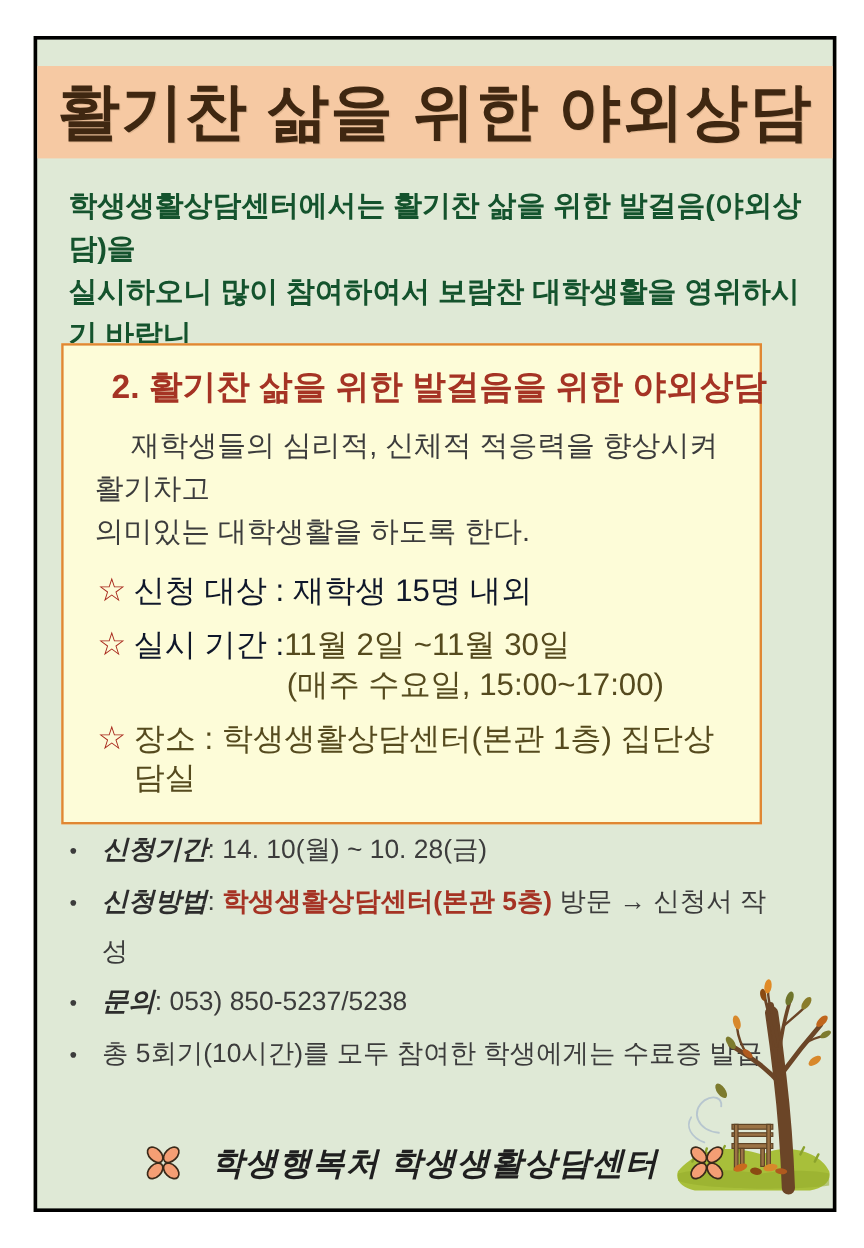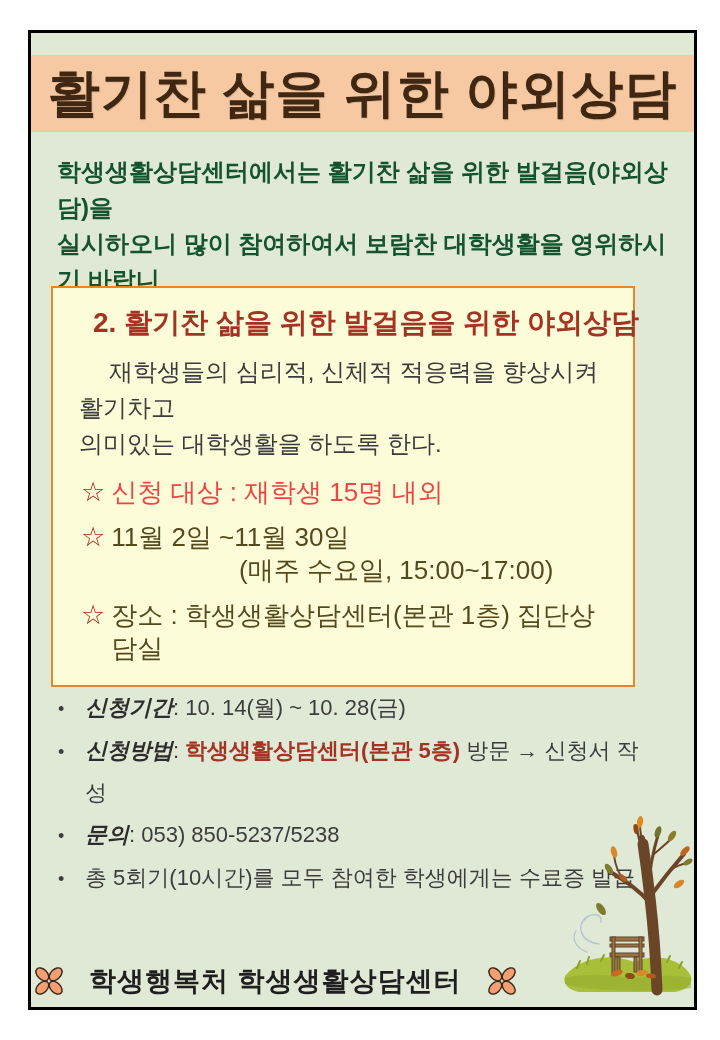--- a/index.html
+++ b/index.html
@@ -32,31 +32,31 @@
   .detail-heading {
     padding-left: 34px; font-size: 28px; font-weight: 800; color: #a53324; white-space: nowrap;
   }
   .detail-desc {
     margin-top: 12px; font-size: 24px; color: #3c3c3c; line-height: 36px;
     white-space: pre-line; text-indent: 30px; margin-left: 20px;
   }
   .star-list { margin-top: 14px; }
   .star-row { display: flex; align-items: baseline; padding-left: 22px; margin-top: 12px; font-size: 26px; line-height: 33px; }
   .star-row .star { color: #a8281c; font-weight: 700; font-size: 27px; margin-right: 6px; }
-  .star-row .txt-dark { color: #ef4444; }
+  .star-row .txt-dark { color: #0f172a; }
   .star-row .txt-olive { color: #554a1e; }
   .star-row.note { padding-left: 180px; margin-top: 0; }
   .bullet-list { position: absolute; left: 27px; top: 654px; width: 600px; }
   .bullet-row { display: flex; align-items: baseline; font-size: 22px; line-height: 42px; color: #3c3c3c; }
   .bullet-row .marker { width: 27px; color: #3c3c3c; font-size: 18px; }
   .bullet-row .lbl { font-weight: 800; color: #2d2d2d; font-style: italic; }
   .bullet-row .hl { font-weight: 800; color: #a53324; margin-top: 30px; }
   .footer {
-    position: absolute; left: 0; right: 0; bottom: 4px; height: 44px;
-    display: flex; align-items: center; gap: 22px;
+    position: absolute; left: 0; right: 0; bottom: 16px; height: 44px;
+    display: flex; align-items: center; justify-content: center; gap: 22px; font-style: italic;
   }
   .footer .footer-text { font-size: 27px; font-weight: 800; color: #1f1f1f; letter-spacing: 1px; white-space: nowrap; }
   .flower { width: 36px; height: 36px; flex: 0 0 auto; }
   .tree-wrap { position: absolute; right: 0; bottom: 0; width: 137px; height: 215px; pointer-events: none; }
 </style>
 </head>
 <body>
 
 <div class="page">
   <div class="frame">
@@ -73,36 +73,37 @@
       <div class="detail-heading">2. 활기찬 삶을 위한 발걸음을 위한 야외상담</div>
       <div class="detail-desc">재학생들의 심리적, 신체적 적응력을 향상시켜 활기차고
 의미있는 대학생활을 하도록 한다.</div>
       <div class="star-list">
         <div class="star-row">
           <span class="star">☆</span>
           <span class="txt-dark">신청 대상 : 재학생 15명 내외</span>
         </div>
         <div class="star-row">
           <span class="star">☆</span>
+          <span class="txt-dark">실시 기간 : </span>
           <span class="txt-olive">11월 2일 ~11월 30일</span>
         </div>
         <div class="star-row note">
           <span class="txt-olive">(매주 수요일, 15:00~17:00)</span>
         </div>
         <div class="star-row">
           <span class="star">☆</span>
           <span class="txt-olive">장소 : 학생생활상담센터(본관 1층) 집단상담실</span>
         </div>
       </div>
     </div>
 
     <div class="bullet-list">
       <div class="bullet-row">
         <span class="marker">•</span>
-        <span><span class="lbl">신청기간</span><span>: 10. 14(월) ~ 10. 28(금)</span></span>
+        <span><span class="lbl">신청기간</span><span>: 14. 10(월) ~ 10. 28(금)</span></span>
       </div>
       <div class="bullet-row">
         <span class="marker">•</span>
         <span><span class="lbl">신청방법</span><span>:  </span><span class="hl">학생생활상담센터(본관 5층)</span><span> 방문 → 신청서 작성</span></span>
       </div>
       <div class="bullet-row">
         <span class="marker">•</span>
         <span><span class="lbl">문의</span><span>:  053) 850-5237/5238</span></span>
       </div>
       <div class="bullet-row">

